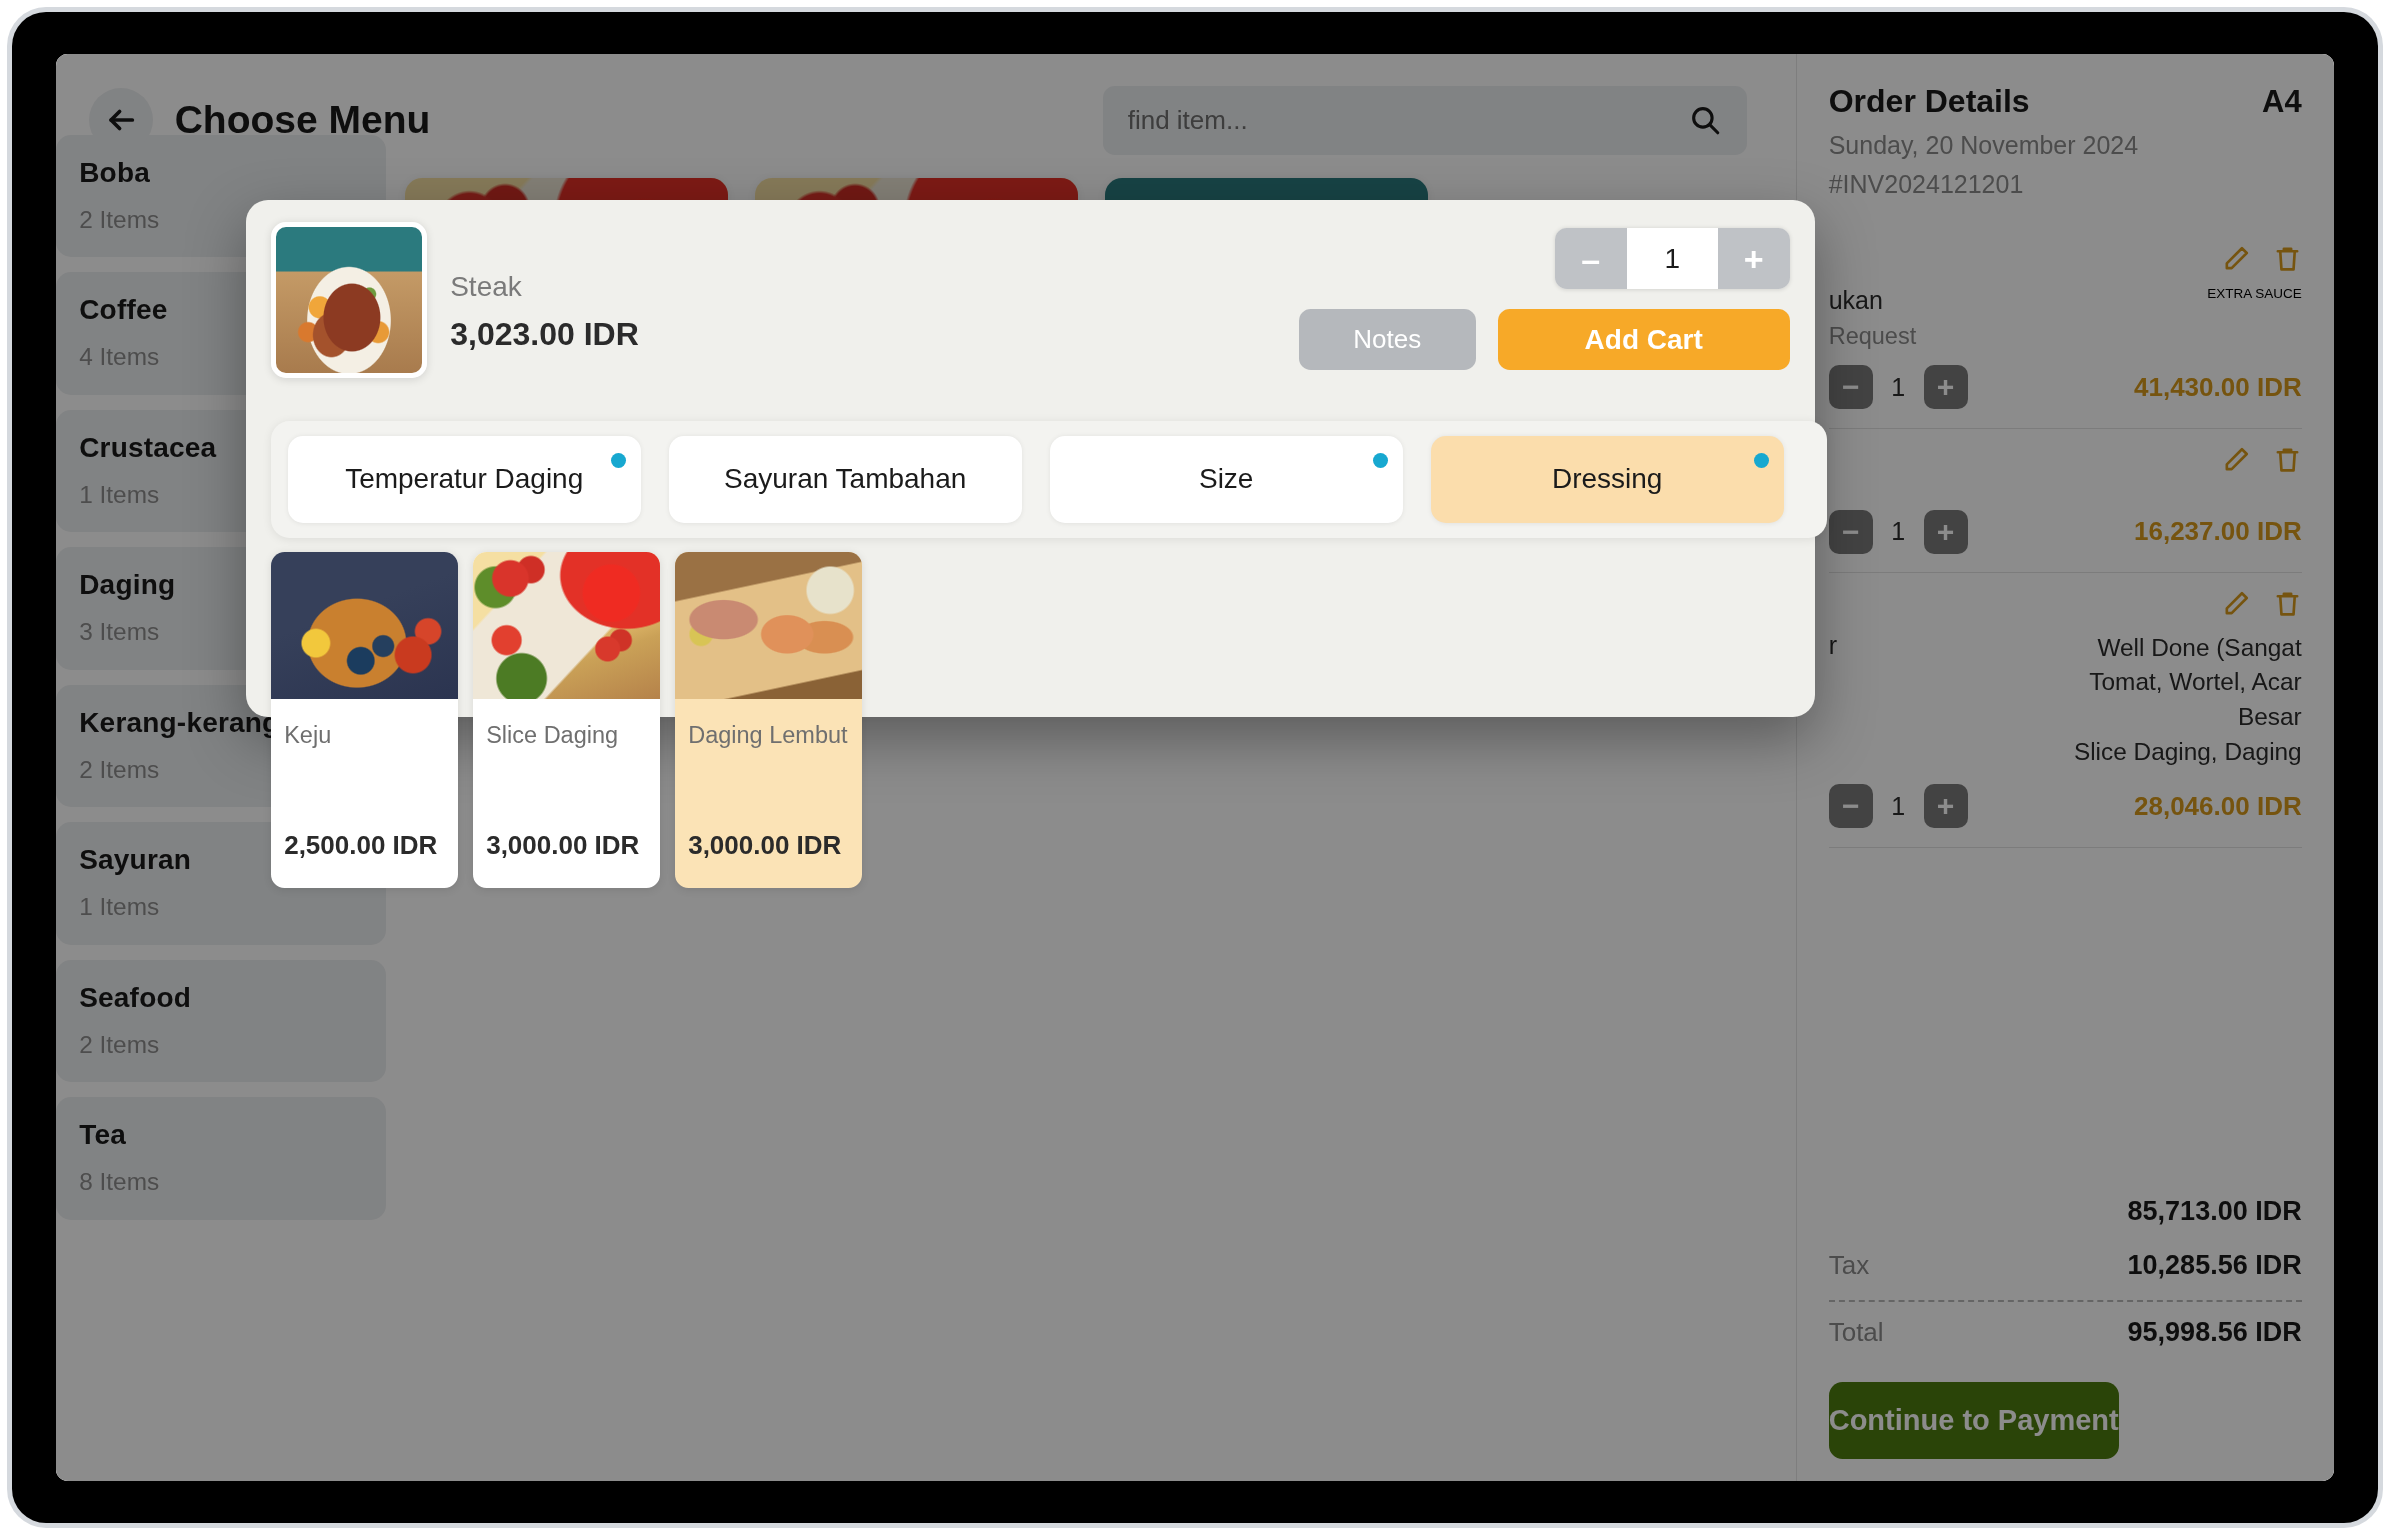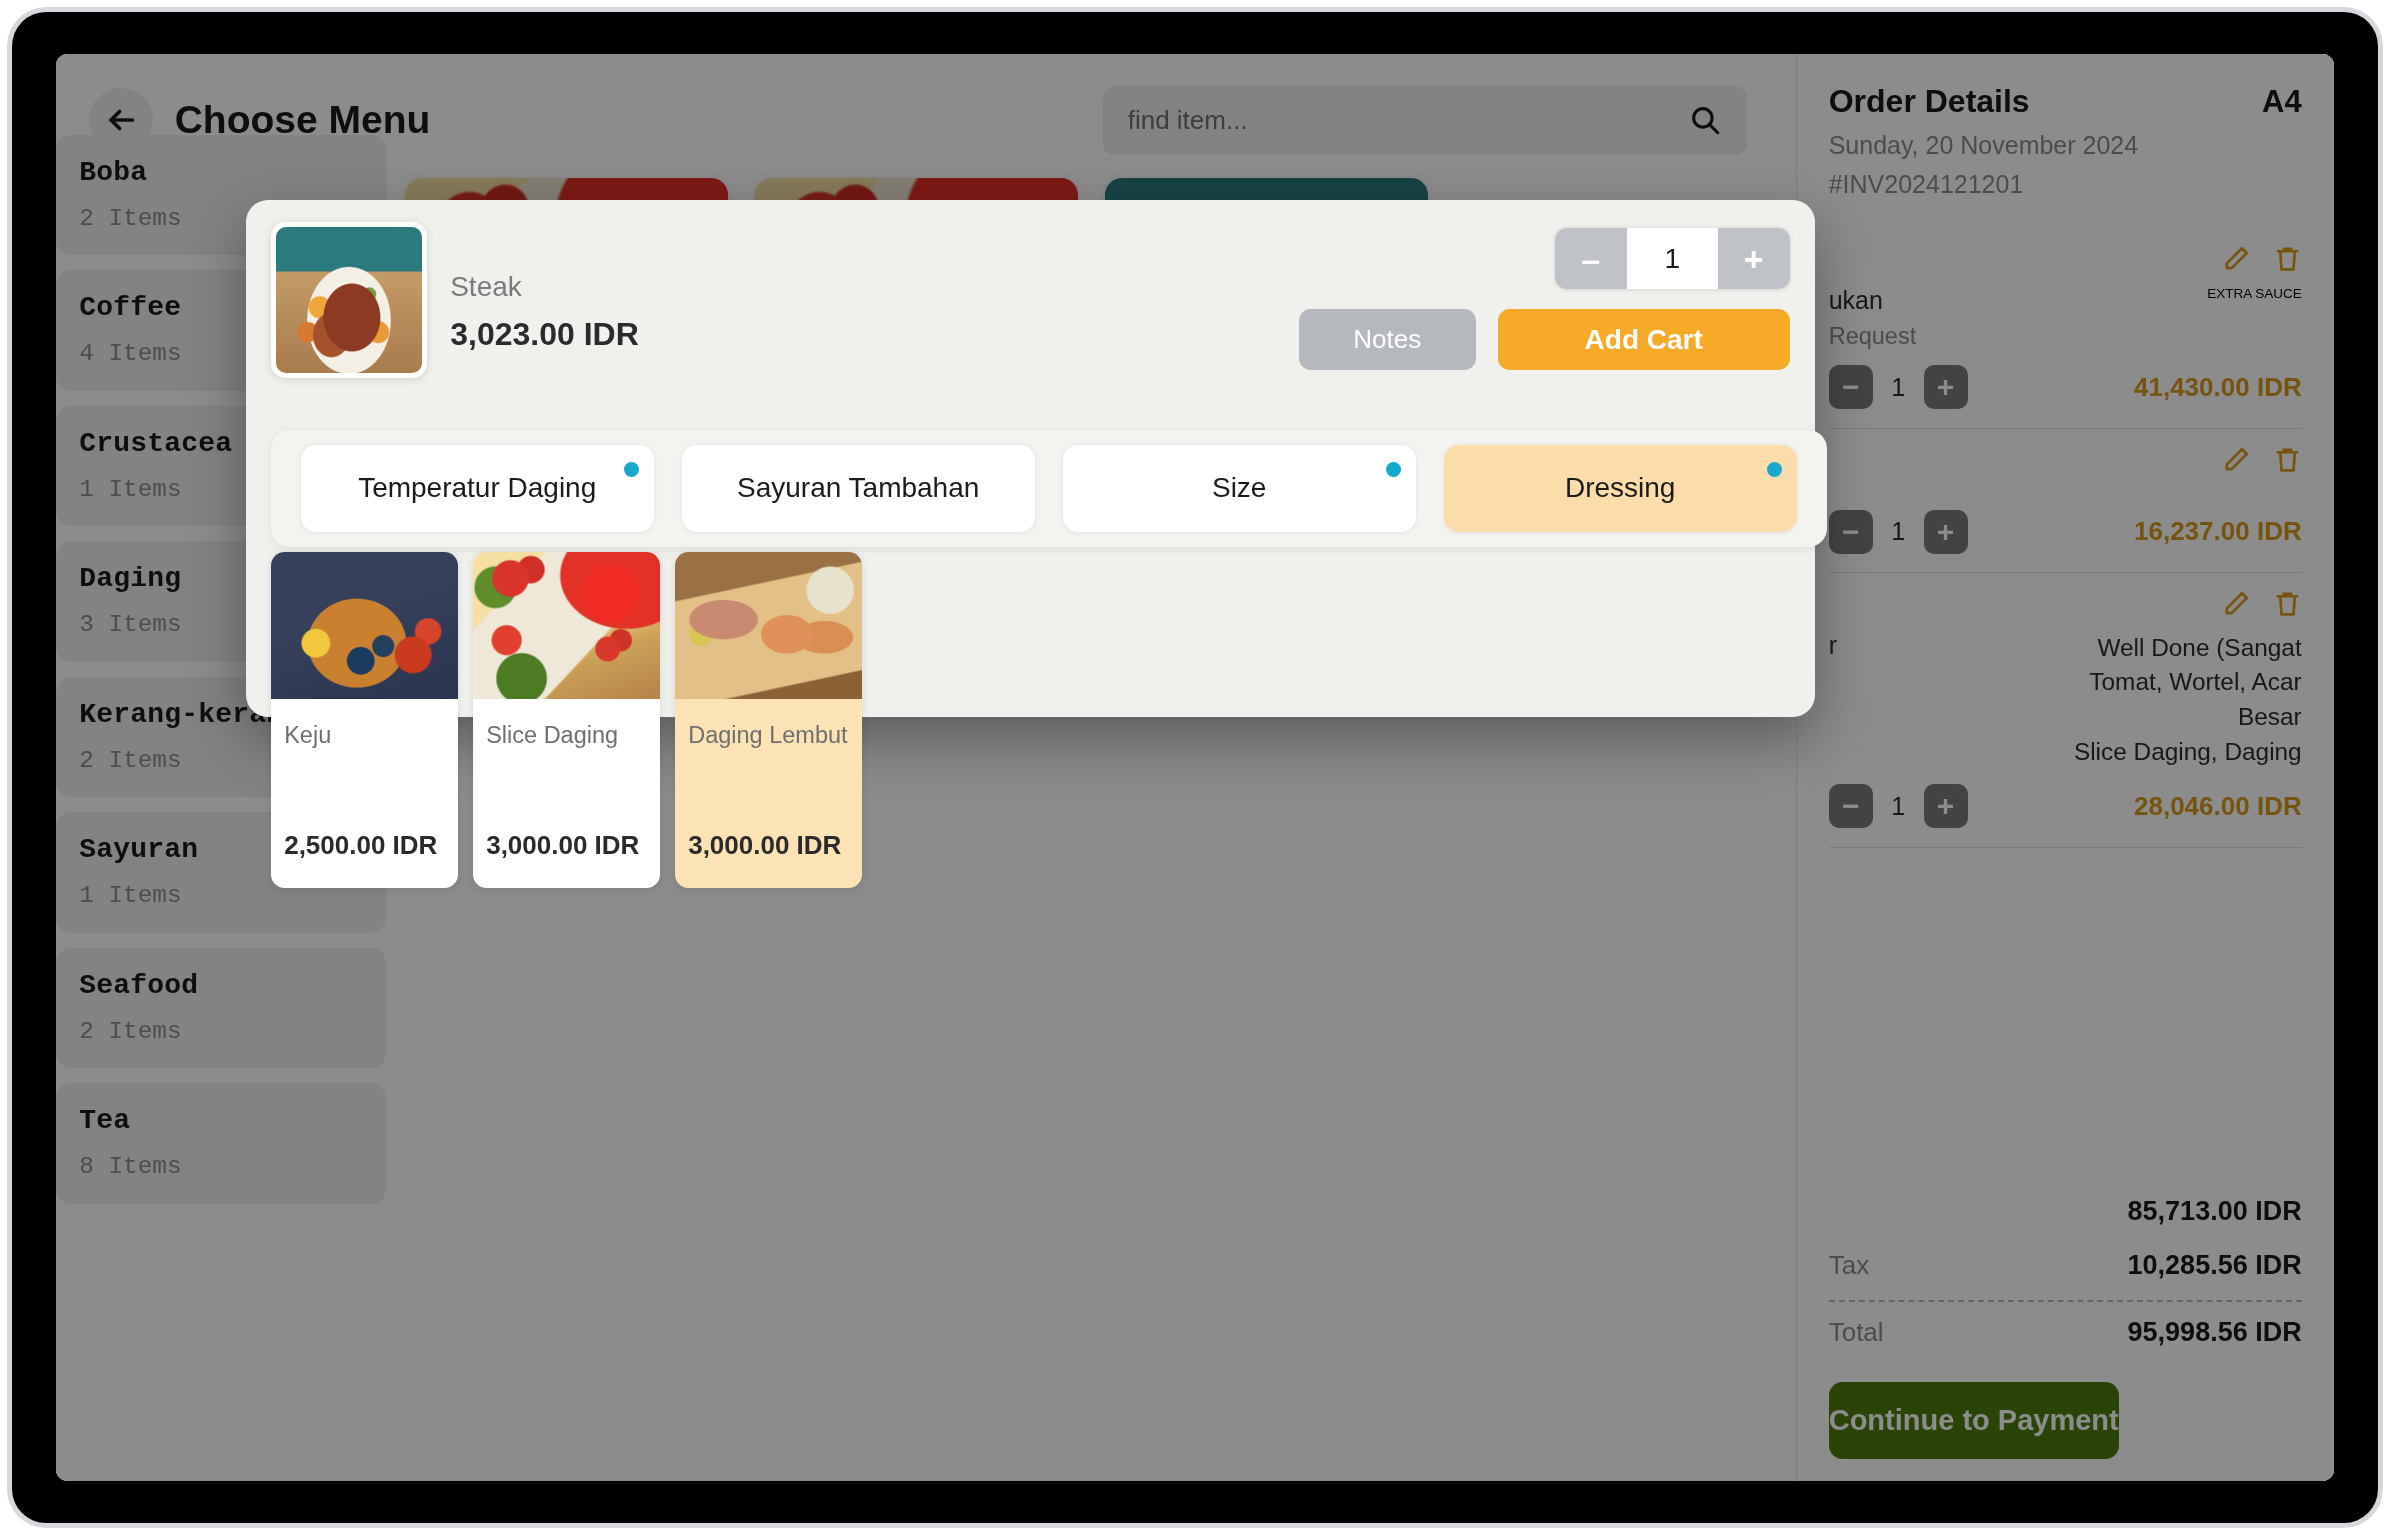--- a/index.html
+++ b/index.html
@@ -45,21 +45,20 @@
     background: rgba(0,0,0,0.45);
     z-index: 40;
   }
 
   
   #category-rail {
     width: 336px;
     flex: 0 0 336px;
     padding: 81px 0 0 0;
     position: relative;
-    font-family: Liberation Mono, monospace;
   }
   .cat-card {
     margin: 0 0 15px 0;
     width: 330px;
     background: #eceef0;
     border-radius: 15px;
     padding: 22px 23.5px 23.5px 23.5px;
   }
   .cat-name {
     font-size: 28px;
@@ -300,30 +299,29 @@
     color: #ffffff;
     font-size: 28px; font-weight: 700;
     border: 0;
     font-family: "Liberation Sans", sans-serif;
   }
 
   
   #option-tabs-wrap {
     position: absolute;
     left: 25px;
-    top: 230px;
+    top: 221px;
     width: 1556px;
     background: #f3f3f0;
     border-radius: 18.5px;
     box-shadow: 0 1.7px 10px rgba(0,0,0,.08);
     padding: 15px 17px;
     display: flex;
     gap: 28px;
     overflow: hidden;
-    justify-content: center;
   }
   .option-tab {
     position: relative;
     flex: 0 0 353px;
     height: 87px;
     border-radius: 15px;
     background: #ffffff;
     display: flex; align-items: center; justify-content: center;
     font-size: 28px;
     color: #1b1b1b;

